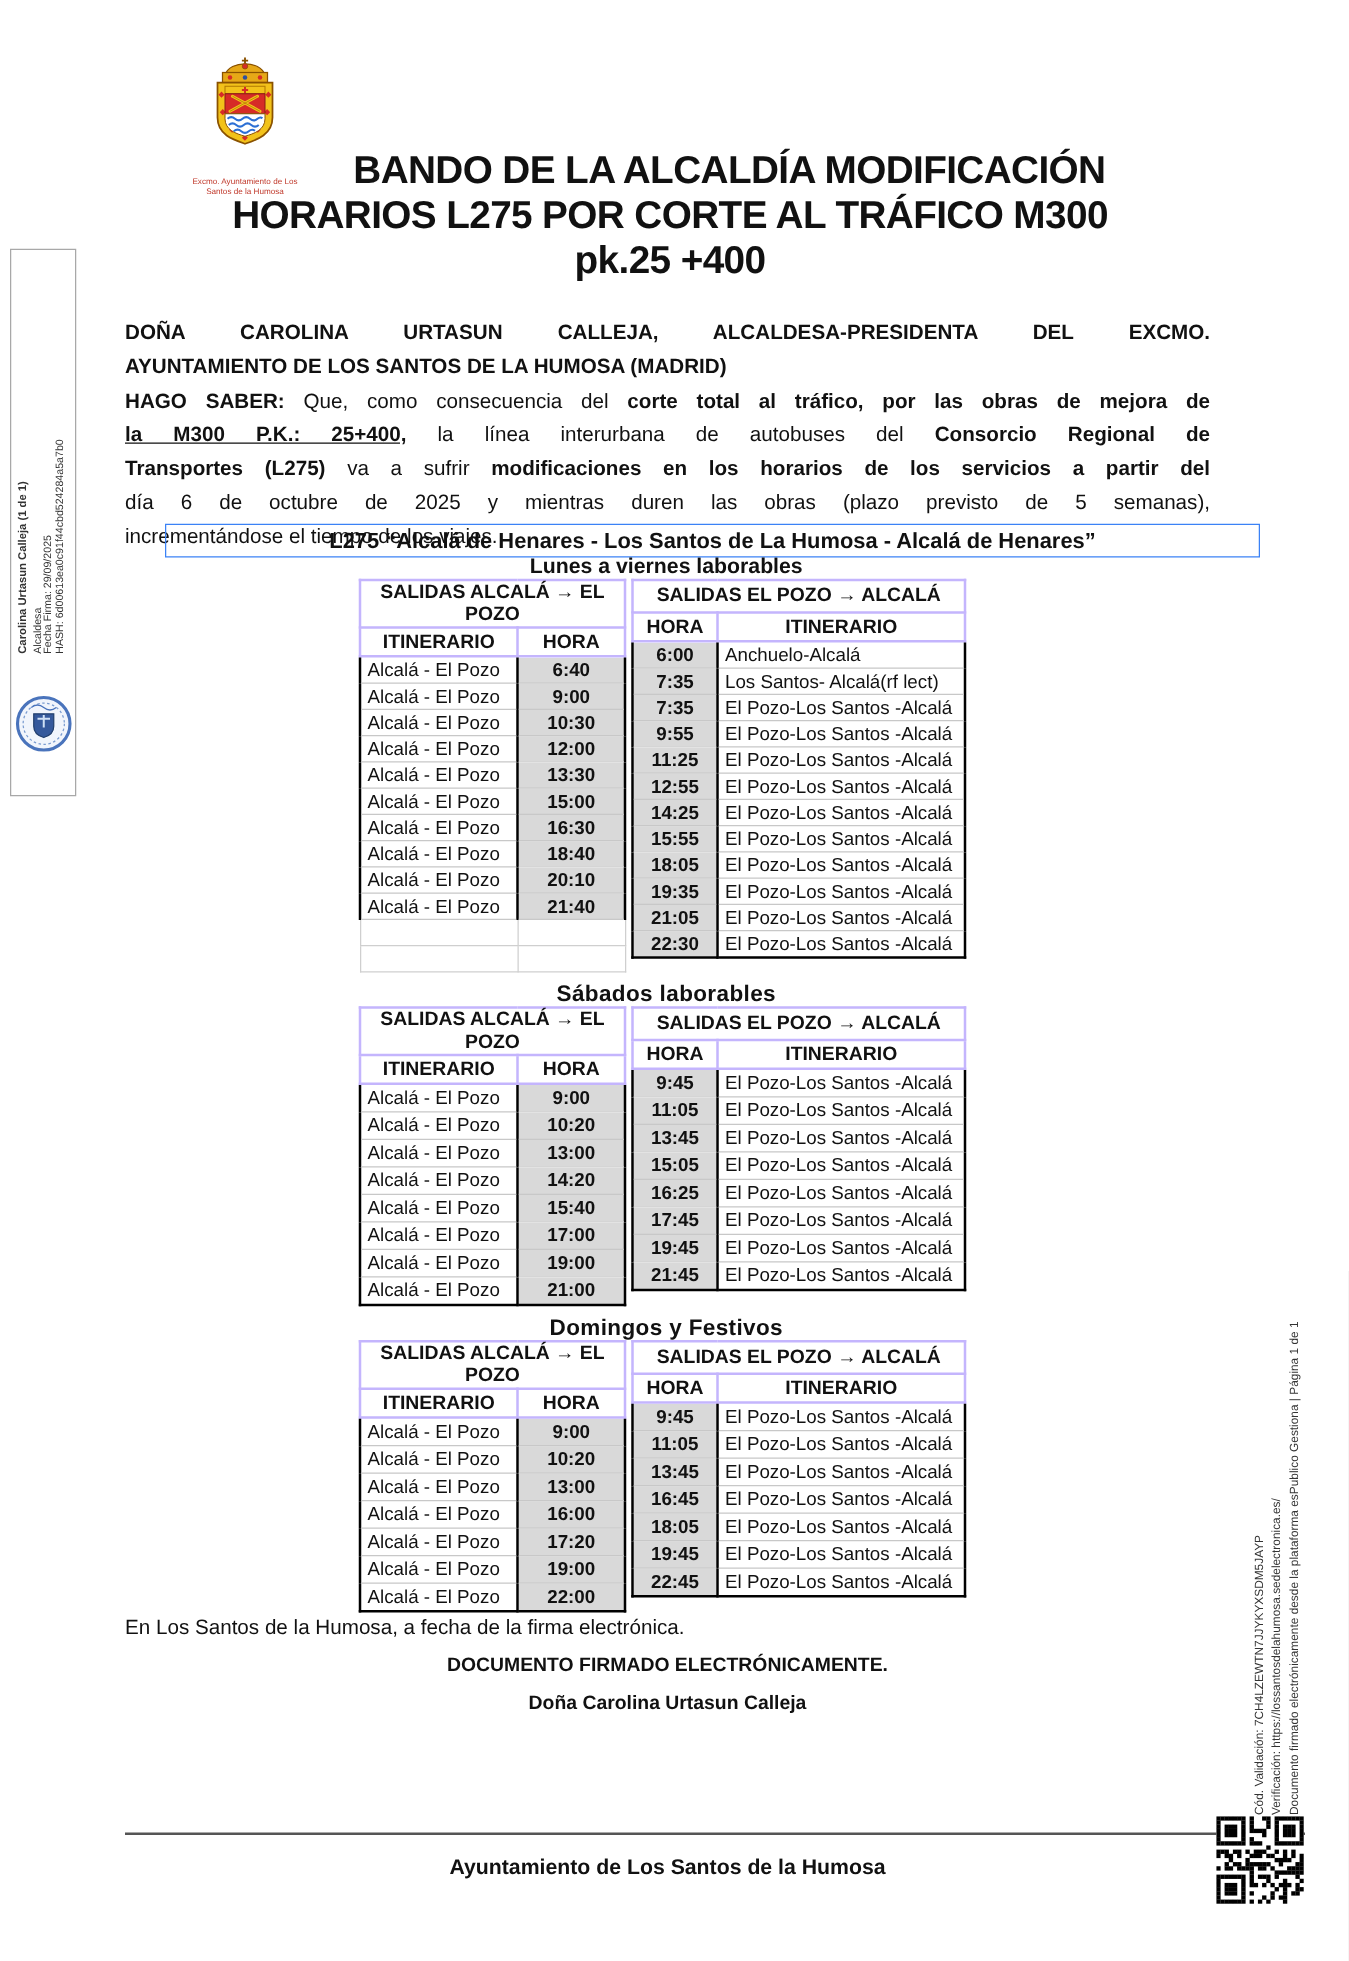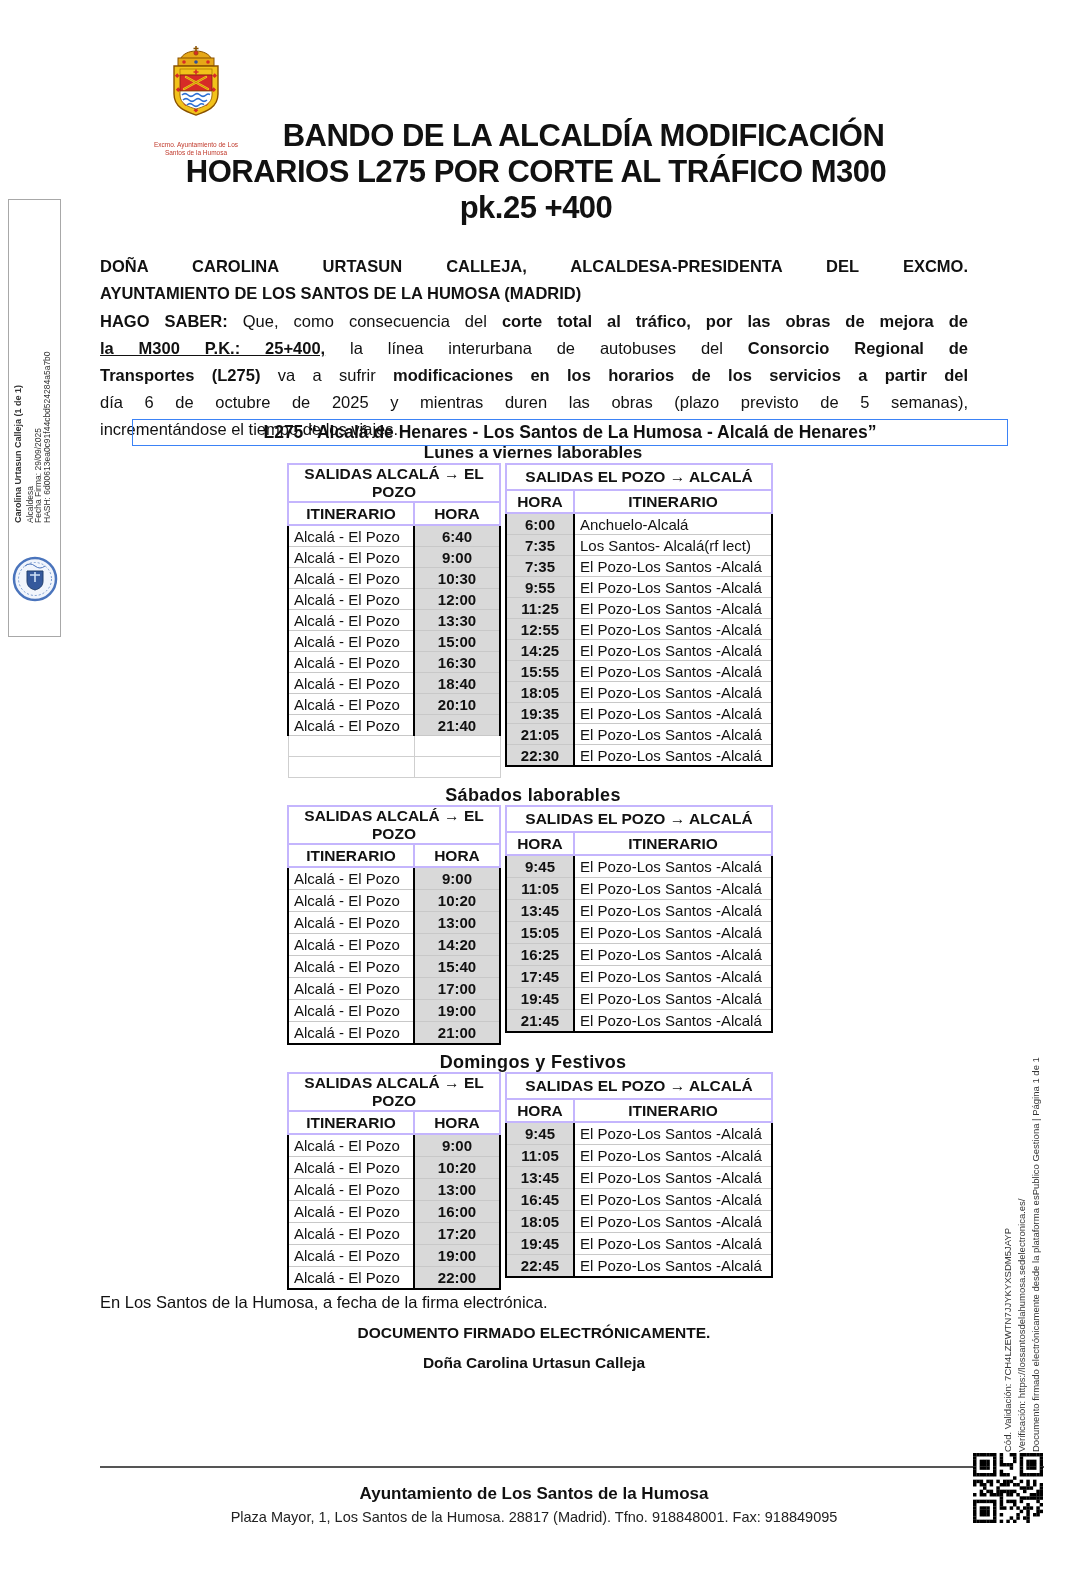--- a/index.html
+++ b/index.html
@@ -506,21 +506,20 @@
 
   <div class="closing">
     <div class="place-line">En Los Santos de la Humosa, a fecha de la firma electrónica.</div>
     <div class="sig signed">DOCUMENTO FIRMADO ELECTRÓNICAMENTE.</div>
     <div class="sig name">Doña Carolina Urtasun Calleja</div>
   </div>
 
   <div class="footer-rule"></div>
   <div class="footer">
     <div class="footer-org">Ayuntamiento de Los Santos de la Humosa</div>
-    <div class="footer-addr">Plaza Mayor, 1, Los Santos de la Humosa. 28817 (Madrid). Tfno. 918848001. Fax: 918849095</div>
   </div>
 
   <div class="qr">
     <svg id="qr-svg" width="70" height="70" viewBox="0 0 70 70">
         <rect x="26.67" y="0.00" width="3.48" height="3.48" fill="#000"></rect>
         <rect x="36.67" y="0.00" width="3.48" height="3.48" fill="#000"></rect>
         <rect x="40.00" y="0.00" width="3.48" height="3.48" fill="#000"></rect>
         <rect x="26.67" y="3.33" width="3.48" height="3.48" fill="#000"></rect>
         <rect x="40.00" y="3.33" width="3.48" height="3.48" fill="#000"></rect>
         <rect x="26.67" y="6.67" width="3.48" height="3.48" fill="#000"></rect>

